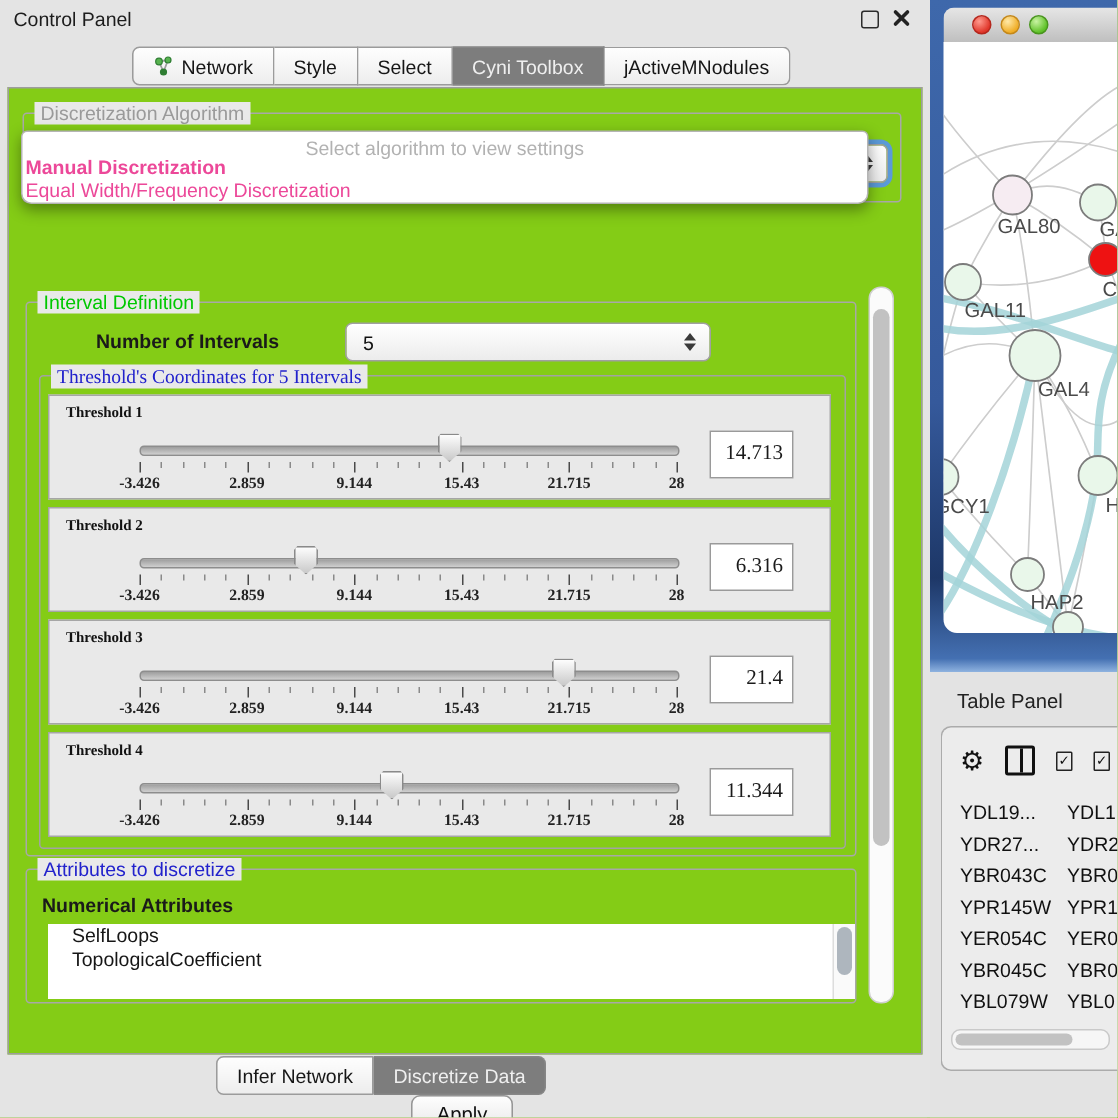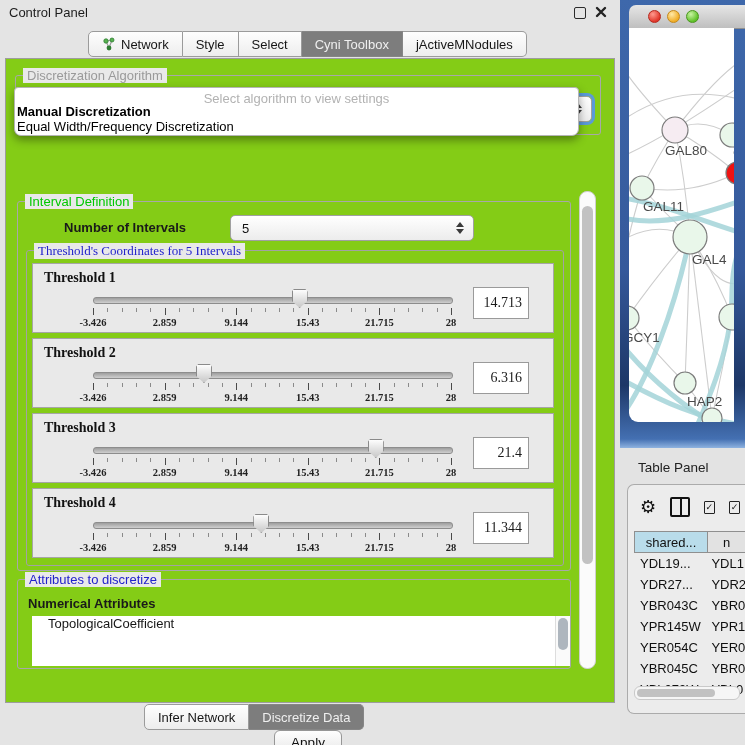--- a/index.html
+++ b/index.html
@@ -34,30 +34,30 @@
   .combo{position:absolute;background:linear-gradient(180deg,#ffffff,#ececec);border:1px solid #a0a0a0;border-radius:5px;box-shadow:inset 0 1px 0 #fff;display:flex;align-items:center;height:26px;box-sizing:border-box;}
   .combo .combo-text{flex:1;padding-left:11px;font-size:13px;color:#111;overflow:hidden;white-space:nowrap;}
   .combo .spinner{width:18px;display:flex;flex-direction:column;align-items:center;gap:2px;margin-right:4px;}
   .combo .spinner .up{width:0;height:0;border-left:4px solid transparent;border-right:4px solid transparent;border-bottom:5px solid #3a3a3a;}
   .combo .spinner .down{width:0;height:0;border-left:4px solid transparent;border-right:4px solid transparent;border-top:5px solid #3a3a3a;}
   .combo.focused{box-shadow:0 0 0 3px #5b9ad8;}
 
   
   #algo-popup{position:absolute;left:14px;top:87px;width:563px;height:47px;background:#ffffff;border:1px solid #b5b5b5;border-radius:4px 4px 7px 7px;box-shadow:0 4px 10px rgba(0,0,0,0.38);z-index:30;}
   #algo-popup .placeholder{position:absolute;left:0;right:0;top:3px;text-align:center;color:#b2b2b2;font-size:13px;}
-  .popup-option{position:absolute;left:2px;font-size:13px;color:#000000;white-space:nowrap;}
+  .popup-option{position:absolute;left:2px;font-size:13px;color:#ec4899;white-space:nowrap;}
   .popup-option.emph{font-weight:bold;}
 
   
   .vscroll{position:absolute;background:#fbfbfb;border:1px solid #cfcfcf;border-radius:8px;}
   .vscroll .thumb{position:absolute;left:2px;right:2px;background:#c2c2c2;border-radius:7px;}
 
   
   .th-row{position:relative;width:522px;height:70px;border:1px solid #a6a6a6;background:#e9e9e9;margin:0 0 5px 5px;box-sizing:border-box;}
-  .th-label{position:absolute;left:11px;top:6px;font-weight:bold;font-size:14px;color:#121212;}
+  .th-label{position:absolute;left:11px;top:6px;font-weight:bold;font-size:10px;color:#121212;}
   .th-track{position:absolute;left:60px;top:33px;width:358px;height:5px;background:linear-gradient(180deg,#9e9e9e,#cfcfcf);border:1px solid #8d8d8d;border-radius:3px;}
   .th-handle{position:absolute;top:25px;width:16px;height:19px;background:linear-gradient(180deg,#fdfdfd,#c9c9c9);border:1px solid #8a8a8a;box-sizing:border-box;clip-path:polygon(50% 100%,0 62%,0 14%,14% 0,86% 0,100% 14%,100% 62%);}
   .tickzone{position:absolute;left:60px;top:44px;width:358px;height:24px;}
   .tick{position:absolute;width:1px;background:#6a6a6a;top:0;}
   .tick.major{height:7px;background:#4a4a4a;}
   .tick.minor{height:4px;background:#8a8a8a;}
   .tick-label{position:absolute;top:9px;transform:translateX(-50%);font-size:10.5px;font-weight:bold;color:#222;white-space:nowrap;}
   .th-value{position:absolute;left:440px;top:23px;width:56px;height:32px;background:#ffffff;border:1px solid #9a9a9a;display:flex;align-items:center;justify-content:flex-end;padding-right:6px;font-size:14px;box-sizing:border-box;}
 
   
@@ -69,21 +69,21 @@
   
   #apply-btn{position:absolute;left:268px;top:671px;width:66px;height:23px;background:linear-gradient(180deg,#fefefe,#e7e7e7);border:1px solid #969696;border-radius:6px;display:flex;align-items:center;justify-content:center;font-size:13.5px;color:#111;}
 
   
   #net-frame{position:absolute;left:620px;top:0;width:125px;height:448px;background:linear-gradient(180deg,#3e68ab 0%,#35599b 60%,#1d3767 86%,#4470b2 98%,#8fb3e0 100%);}
   #net-titlebar{position:absolute;left:9px;top:5px;width:116px;height:23px;background:linear-gradient(180deg,#e6e6e6,#bfbfbf);border-radius:7px 0 0 0;border-bottom:1px solid #8f8f8f;}
   .traffic{position:absolute;top:5px;width:13px;height:13px;border-radius:50%;box-sizing:border-box;}
   #tl-red{left:19px;background:radial-gradient(circle at 35% 30%,#ff9a8e,#e0362a 70%);border:1px solid #b5271d;}
   #tl-yellow{left:38px;background:radial-gradient(circle at 35% 30%,#ffe9a8,#f0ad26 70%);border:1px solid #c4881a;}
   #tl-green{left:57px;background:radial-gradient(circle at 35% 30%,#c9f3a3,#5fc128 70%);border:1px solid #49951e;}
-  #net-canvas{position:absolute;left:9px;top:28px;width:105px;height:394px;background:#ffffff;border-radius:0 0 0 9px;overflow:hidden;}
+  #net-canvas{position:absolute;left:9px;top:28px;width:116px;height:394px;background:#ffffff;border-radius:0 0 0 9px;overflow:hidden;}
 
   
   #table-panel-region{position:absolute;left:620px;top:448px;width:125px;height:297px;background:#e3e3e3;}
   #tp-title{position:absolute;left:18px;top:12px;font-size:13.5px;color:#222;}
   #tp-inner{position:absolute;left:7px;top:36px;width:118px;height:228px;background:#ececec;border:1px solid #ababab;border-right:none;border-radius:7px 0 0 7px;}
   #tp-toolbar{position:absolute;left:12px;top:10px;width:100px;height:24px;display:flex;align-items:center;gap:14px;}
   #gear-ic{font-size:18px;line-height:18px;color:#111;}
   #cols-ic{width:19px;height:16px;border:2px solid #111;border-radius:2px;position:relative;background:#ececec;}
   #cols-ic::after{content:"";position:absolute;left:8px;top:0;bottom:0;width:2px;background:#111;}
   .cbx{width:11px;height:11px;border:1.5px solid #222;border-radius:1px;font-size:9px;line-height:10px;text-align:center;color:#111;font-weight:bold;}
@@ -332,20 +332,21 @@
       </div>
 
       <div class="vscroll" style="left:573px;top:132px;width:15px;height:476px;">
         <div class="thumb" style="top:14px;height:358px;"></div>
       </div>
 
       <div class="groupbox" style="left:11px;top:520px;width:552px;height:88px;">
         <div class="group-label blue">Attributes to discretize</div>
         <div style="position:absolute;left:10px;top:16px;font-weight:bold;">Numerical Attributes</div>
         <div id="attr-list">
+            <div class="attr-item">SelfLoops</div>
             <div class="attr-item">TopologicalCoefficient</div>
           </div>
         <div id="attr-scroll">
             <div class="thumb"></div>
           </div>
       </div>
 
       <div id="apply-btn">Apply</div>
     </div>
 
@@ -419,24 +420,20 @@
   <div id="table-panel-region">
     <div id="tp-title">Table Panel</div>
     <div id="tp-inner">
       <div id="tp-toolbar">
         <div id="gear-ic">⚙</div>
         <div id="cols-ic"></div>
         <div class="cbx">✓</div>
         <div class="cbx">✓</div>
       </div>
       <div id="tp-table">
-        <div class="tp-hrow" id="tp-headers">
-            <div class="tp-hcell hl" style="width: 74px;">shared...</div>
-            <div class="tp-hcell" style="width: 38px; border-left: none;">n</div>
-          </div>
         <div class="tp-body" id="tp-body">
             <div class="tp-row">
               <div class="tp-cell" style="width: 74px; padding-left: 6px;">YDL19...</div>
               <div class="tp-cell" style="width: 38px; padding-left: 4px;">YDL1</div>
             </div>
             <div class="tp-row">
               <div class="tp-cell" style="width: 74px; padding-left: 6px;">YDR27...</div>
               <div class="tp-cell" style="width: 38px; padding-left: 4px;">YDR2</div>
             </div>
             <div class="tp-row">

